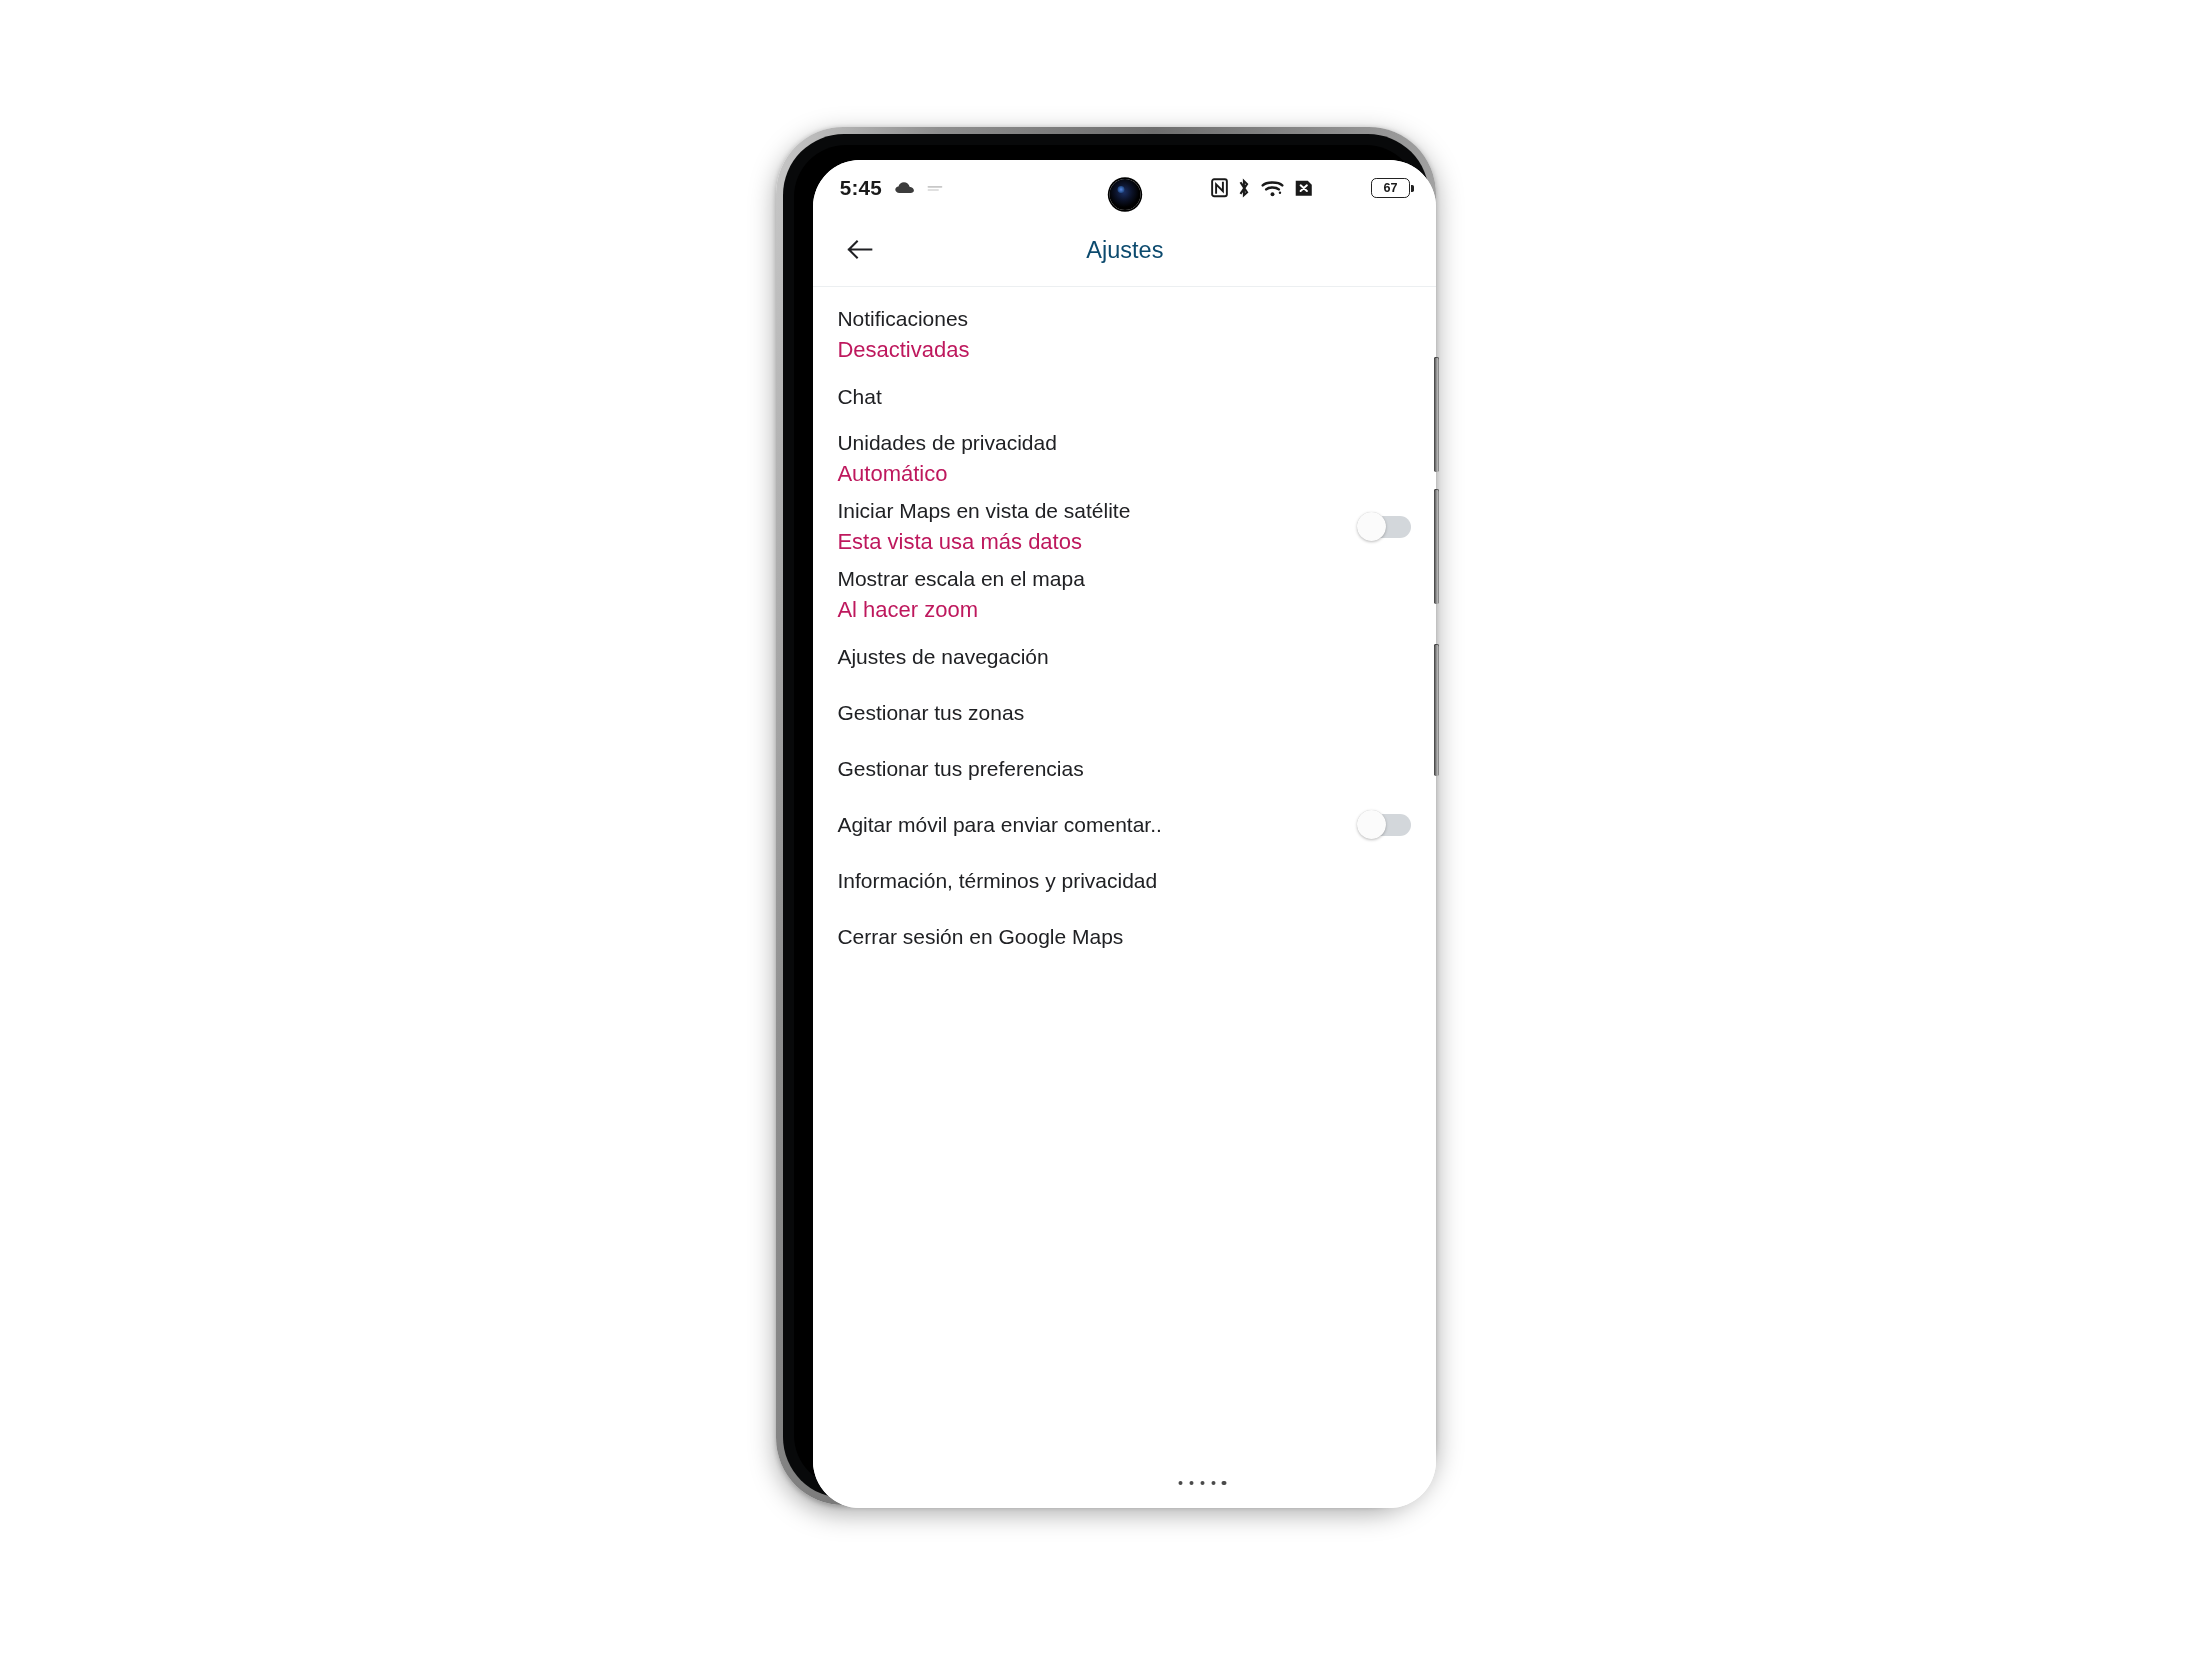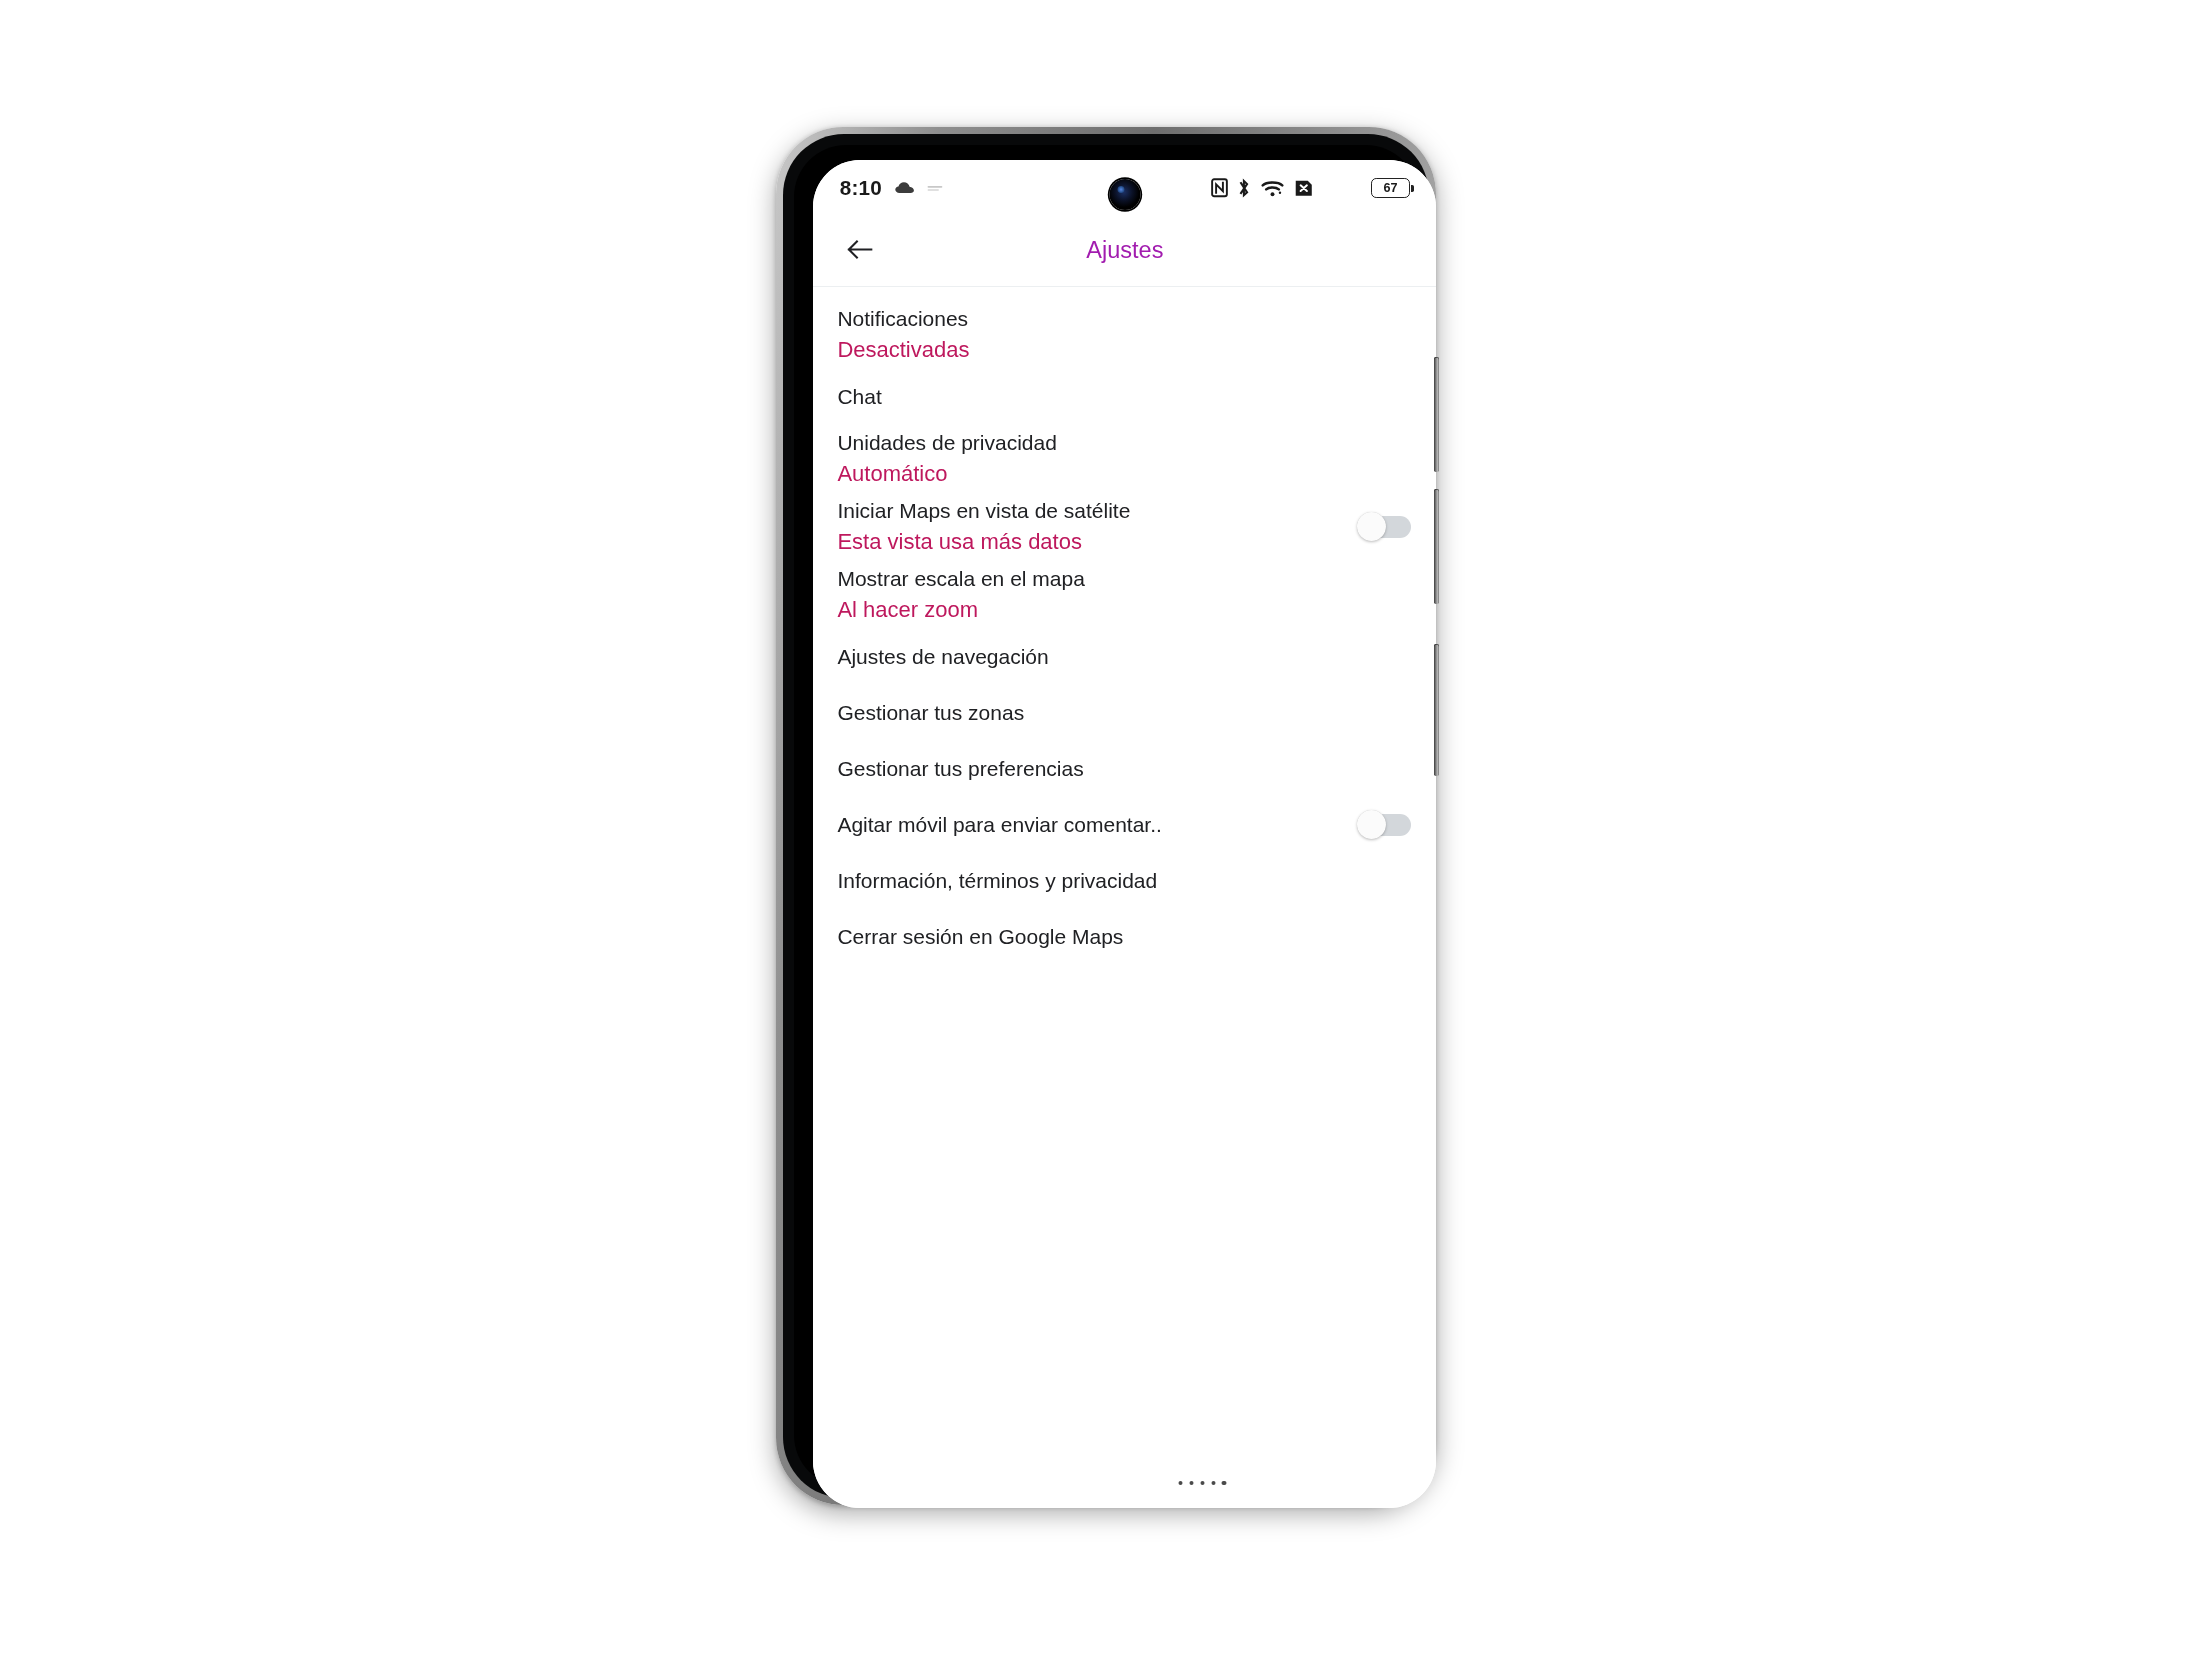--- a/index.html
+++ b/index.html
@@ -191,21 +191,21 @@
     align-items: center;
     justify-content: center;
     cursor: pointer;
     flex: 0 0 auto;
   }
   #app-bar-title {
     position: absolute;
     left: 0; right: 0;
     text-align: center;
     font-size: 23.5px;
-    color: #a21caf;
+    color: #0c4a6e;
     font-weight: 400;
     pointer-events: none;
   }
 
   
   #settings-list {
     position: absolute;
     left: 0;
     top: 128px;
     right: 0;
@@ -280,21 +280,21 @@
 <body>
 
 <div id="phone-frame">
   <div id="phone-bezel">
     <div id="phone-inner-ring">
 
       <div id="screen">
 
         <div id="status-bar">
           <div id="status-left">
-            <span id="status-clock">8:10</span>
+            <span id="status-clock">5:45</span>
             <span class="status-icon-sm">
               <svg width="19.5" height="13.8" viewBox="0 0 34 24">
                 <path d="M8 21 C3 21 0.5 18 0.5 15 C0.5 12 3 9.6 6 9.6 C7 5 11 2 15.5 2 C20.5 2 24.5 5.4 25.4 10 C29.8 10.4 33 13.4 33 16.6 C33 19.4 30.6 21 27.4 21 Z" fill="#3c3c3c"></path>
               </svg>
             </span>
             <span class="status-icon-sm">
               <svg width="17" height="10.3" viewBox="0 0 30 18">
                 <rect x="1" y="5" width="26" height="3.2" rx="1.4" fill="#c8c8c8"></rect>
                 <rect x="1" y="11" width="20" height="2.6" rx="1.2" fill="#d6d6d6"></rect>
               </svg>

